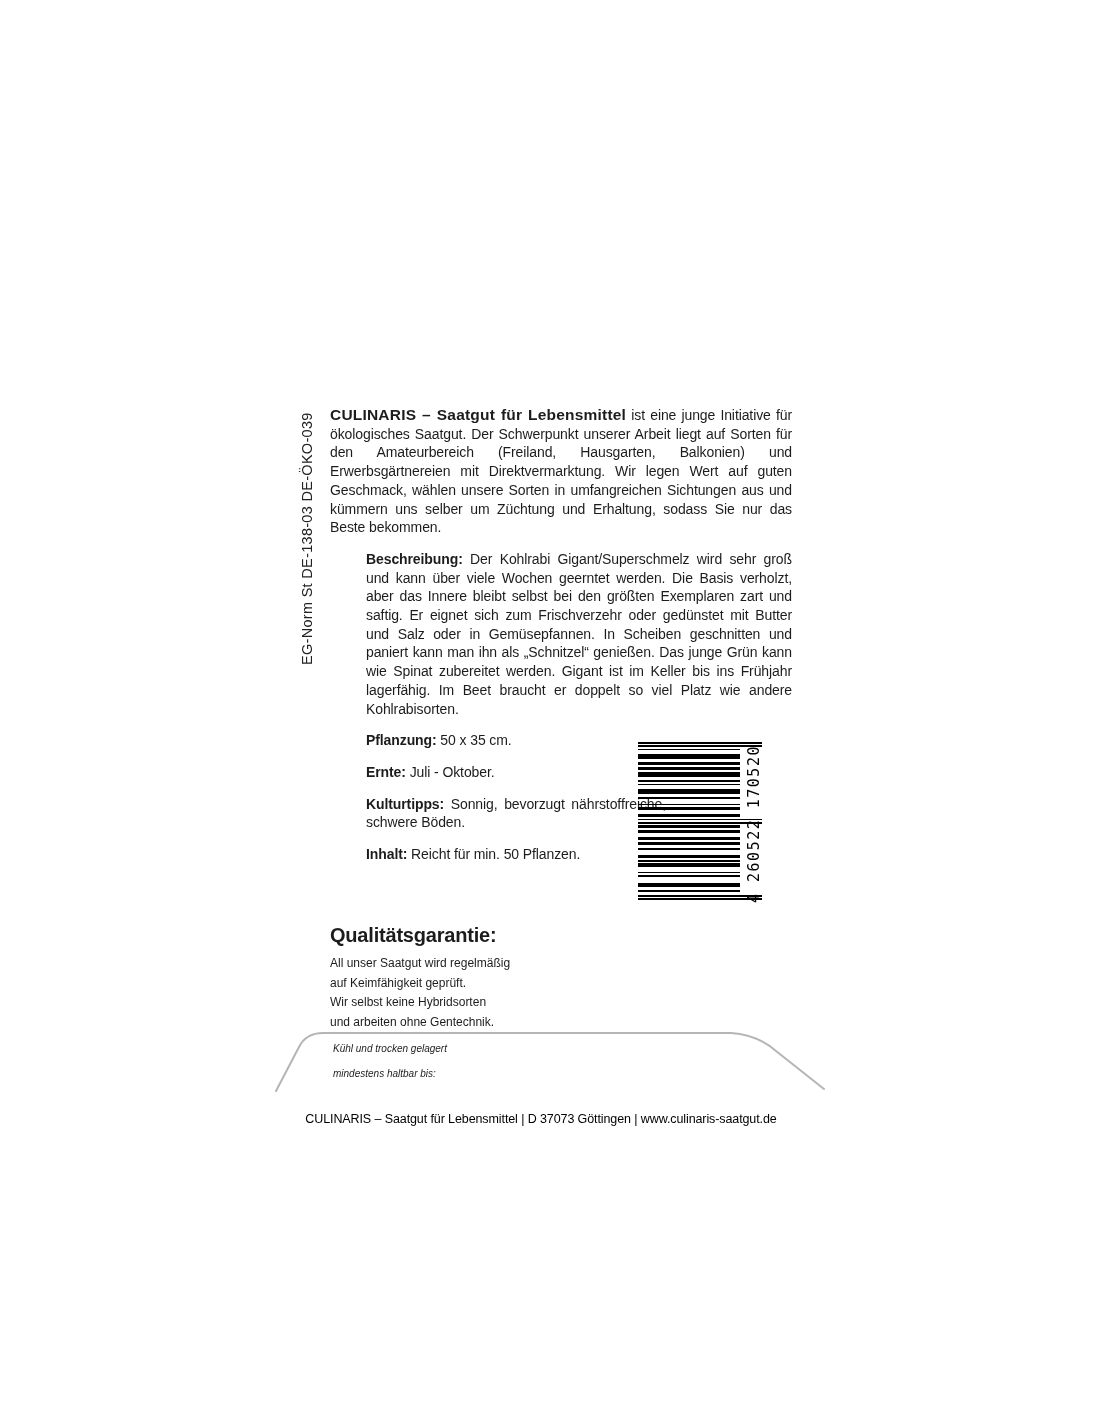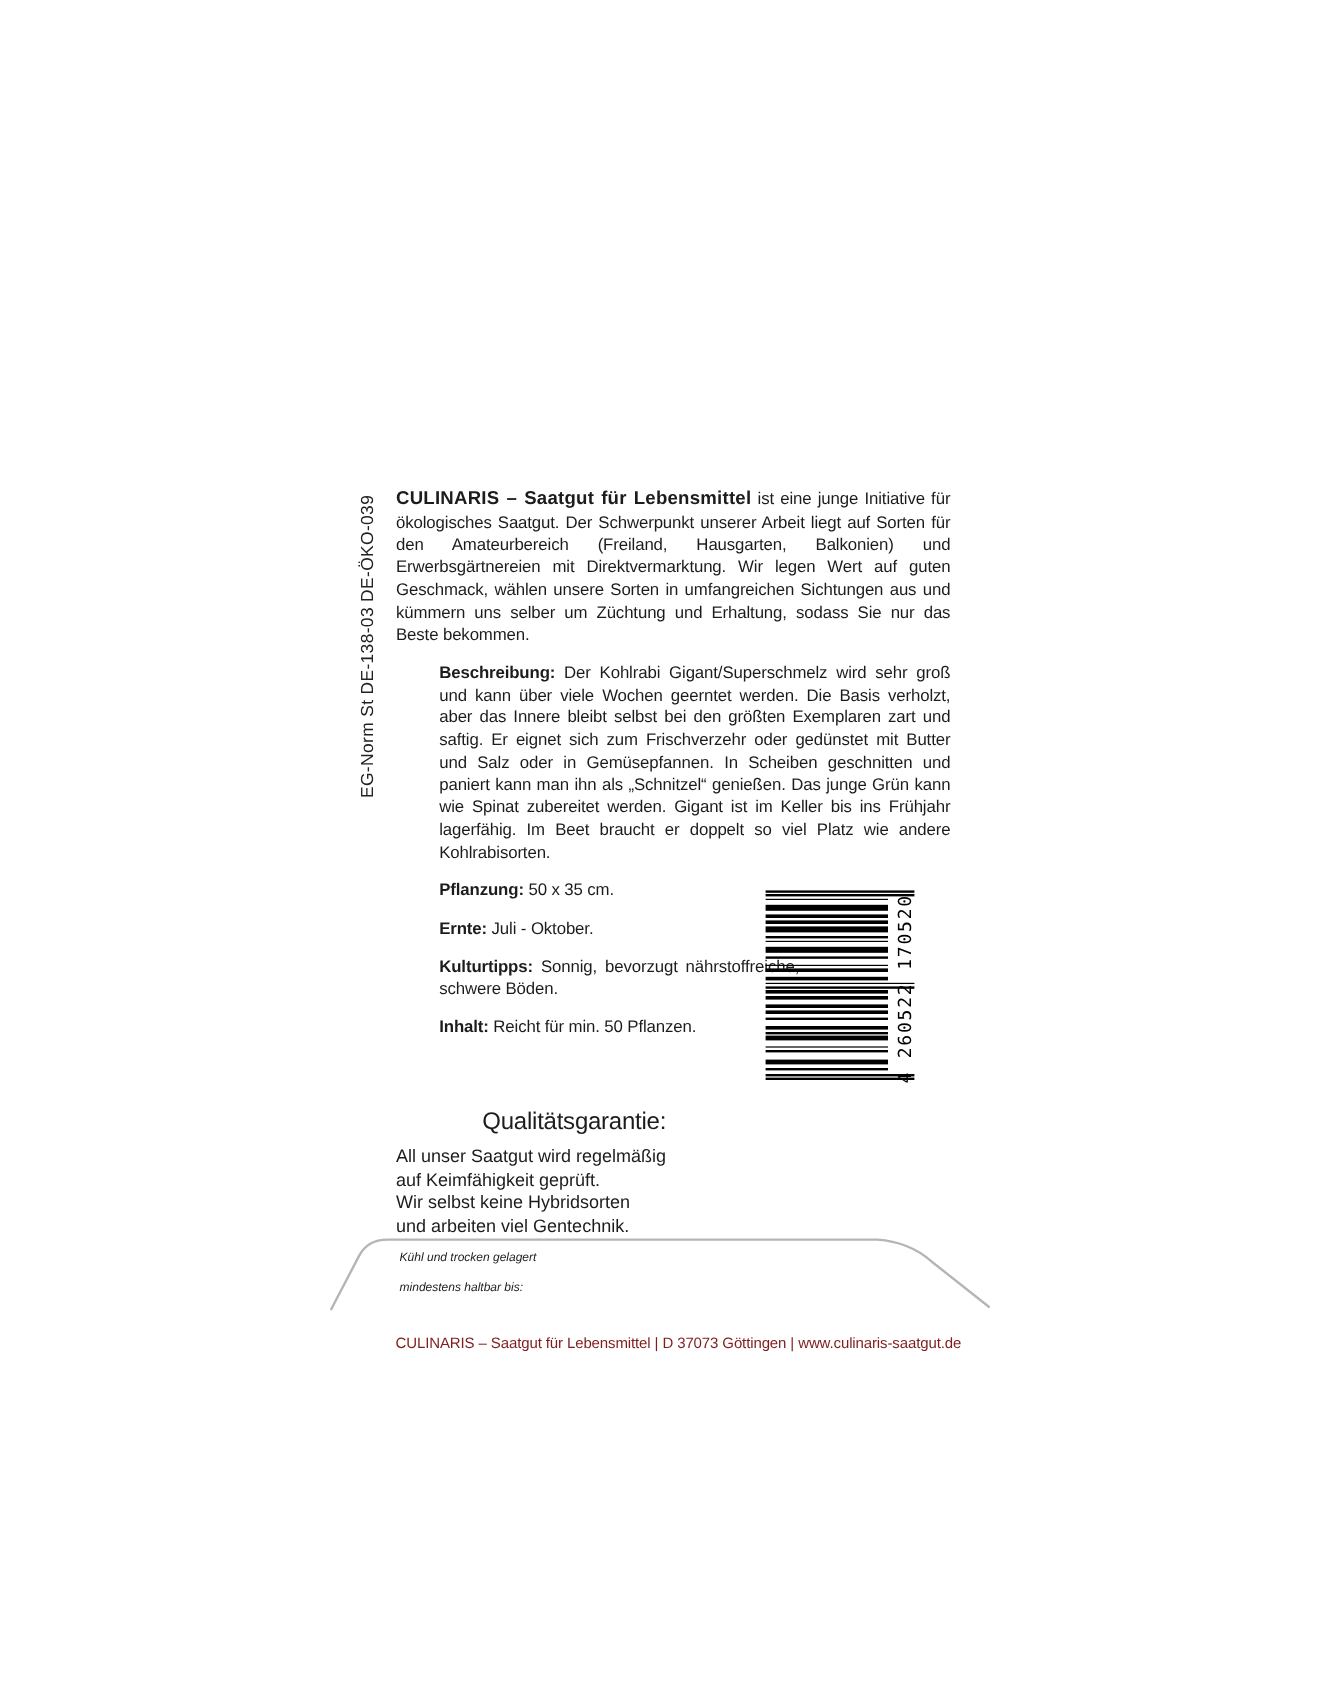--- a/index.html
+++ b/index.html
@@ -31,30 +31,30 @@
   .bars { position: absolute; left: 0; top: 0; width: 124px; height: 158px; }
   .bar { position: absolute; left: 0; background: #000; }
   .digits {
     position: absolute; left: 107px; top: 161px; width: 160px; height: 18px;
     transform-origin: 0 0; transform: rotate(-90deg);
     font-family: "DejaVu Sans Mono", monospace;
     font-size: 15px; letter-spacing: 1.5px; white-space: nowrap; color: #000;
   }
   
   .quality { position: absolute; left: 330px; top: 924px; }
-  .quality .q-head { margin: 0 0 7px 0; font-size: 20px; font-weight: normal; letter-spacing: -0.2px; text-align: right; }
-  .quality .q-line { font-size: 15px; line-height: 19.5px; }
+  .quality .q-head { margin: 0 0 7px 0; font-size: 20px; font-weight: bold; letter-spacing: -0.2px; }
+  .quality .q-line { font-size: 12px; line-height: 19.5px; }
   
   .storage { position: absolute; left: 333px; top: 1036px; font-style: italic; font-size: 10px; line-height: 25px; }
   
   .curve { position: absolute; left: 0; top: 0; }
   
   .footer {
     position: absolute; left: 281px; top: 1112px; width: 520px;
-    text-align: right; font-size: 12.5px; letter-spacing: -0.1px; color: #7f1d1d;
+    text-align: center; font-size: 12.5px; letter-spacing: -0.1px; color: #000000;
   }
 </style>
 </head>
 <body>
 
 <div class="side-code">EG-Norm St DE-138-03 DE-ÖKO-039</div>
 
 <div class="col">
   <p class="justify"><span class="lead">CULINARIS – Saatgut für Lebensmittel</span> <span>ist eine junge Initiative für ökologisches Saatgut. Der Schwerpunkt unserer Arbeit liegt auf Sorten für den Amateurbereich (Freiland, Hausgarten, Balkonien) und Erwerbsgärtnereien mit Direktvermarktung. Wir legen Wert auf guten Geschmack, wählen unsere Sorten in umfangreichen Sichtungen aus und kümmern uns selber um Züchtung und Erhaltung, sodass Sie nur das Beste bekommen.</span></p>
 
@@ -104,21 +104,21 @@
       <div class="bar" style="bottom: 156.34px; height: 1.66px; width: 124px; background: rgb(0, 0, 0);"></div>
     </div>
   <div class="digits">4 260522 170520</div>
 </div>
 
 <div class="quality">
   <div class="q-head">Qualitätsgarantie:</div>
   <div class="q-line">All unser Saatgut wird regelmäßig</div>
   <div class="q-line">auf Keimfähigkeit geprüft.</div>
   <div class="q-line">Wir selbst keine Hybridsorten</div>
-  <div class="q-line">und arbeiten viel Gentechnik.</div>
+  <div class="q-line">und arbeiten ohne Gentechnik.</div>
 </div>
 
 <svg class="curve" width="1100" height="1422" viewBox="0 0 1100 1422">
   <path d="M 276 1091 L 299 1047 Q 306 1033 323 1033 L 731 1033 Q 758 1035 776 1051 L 824 1089" fill="none" stroke="#b5b5b5" stroke-width="2" stroke-linecap="round" stroke-linejoin="round"></path>
 </svg>
 
 <div class="storage">
   <div>Kühl und trocken gelagert</div>
   <div>mindestens haltbar bis:</div>
 </div>

